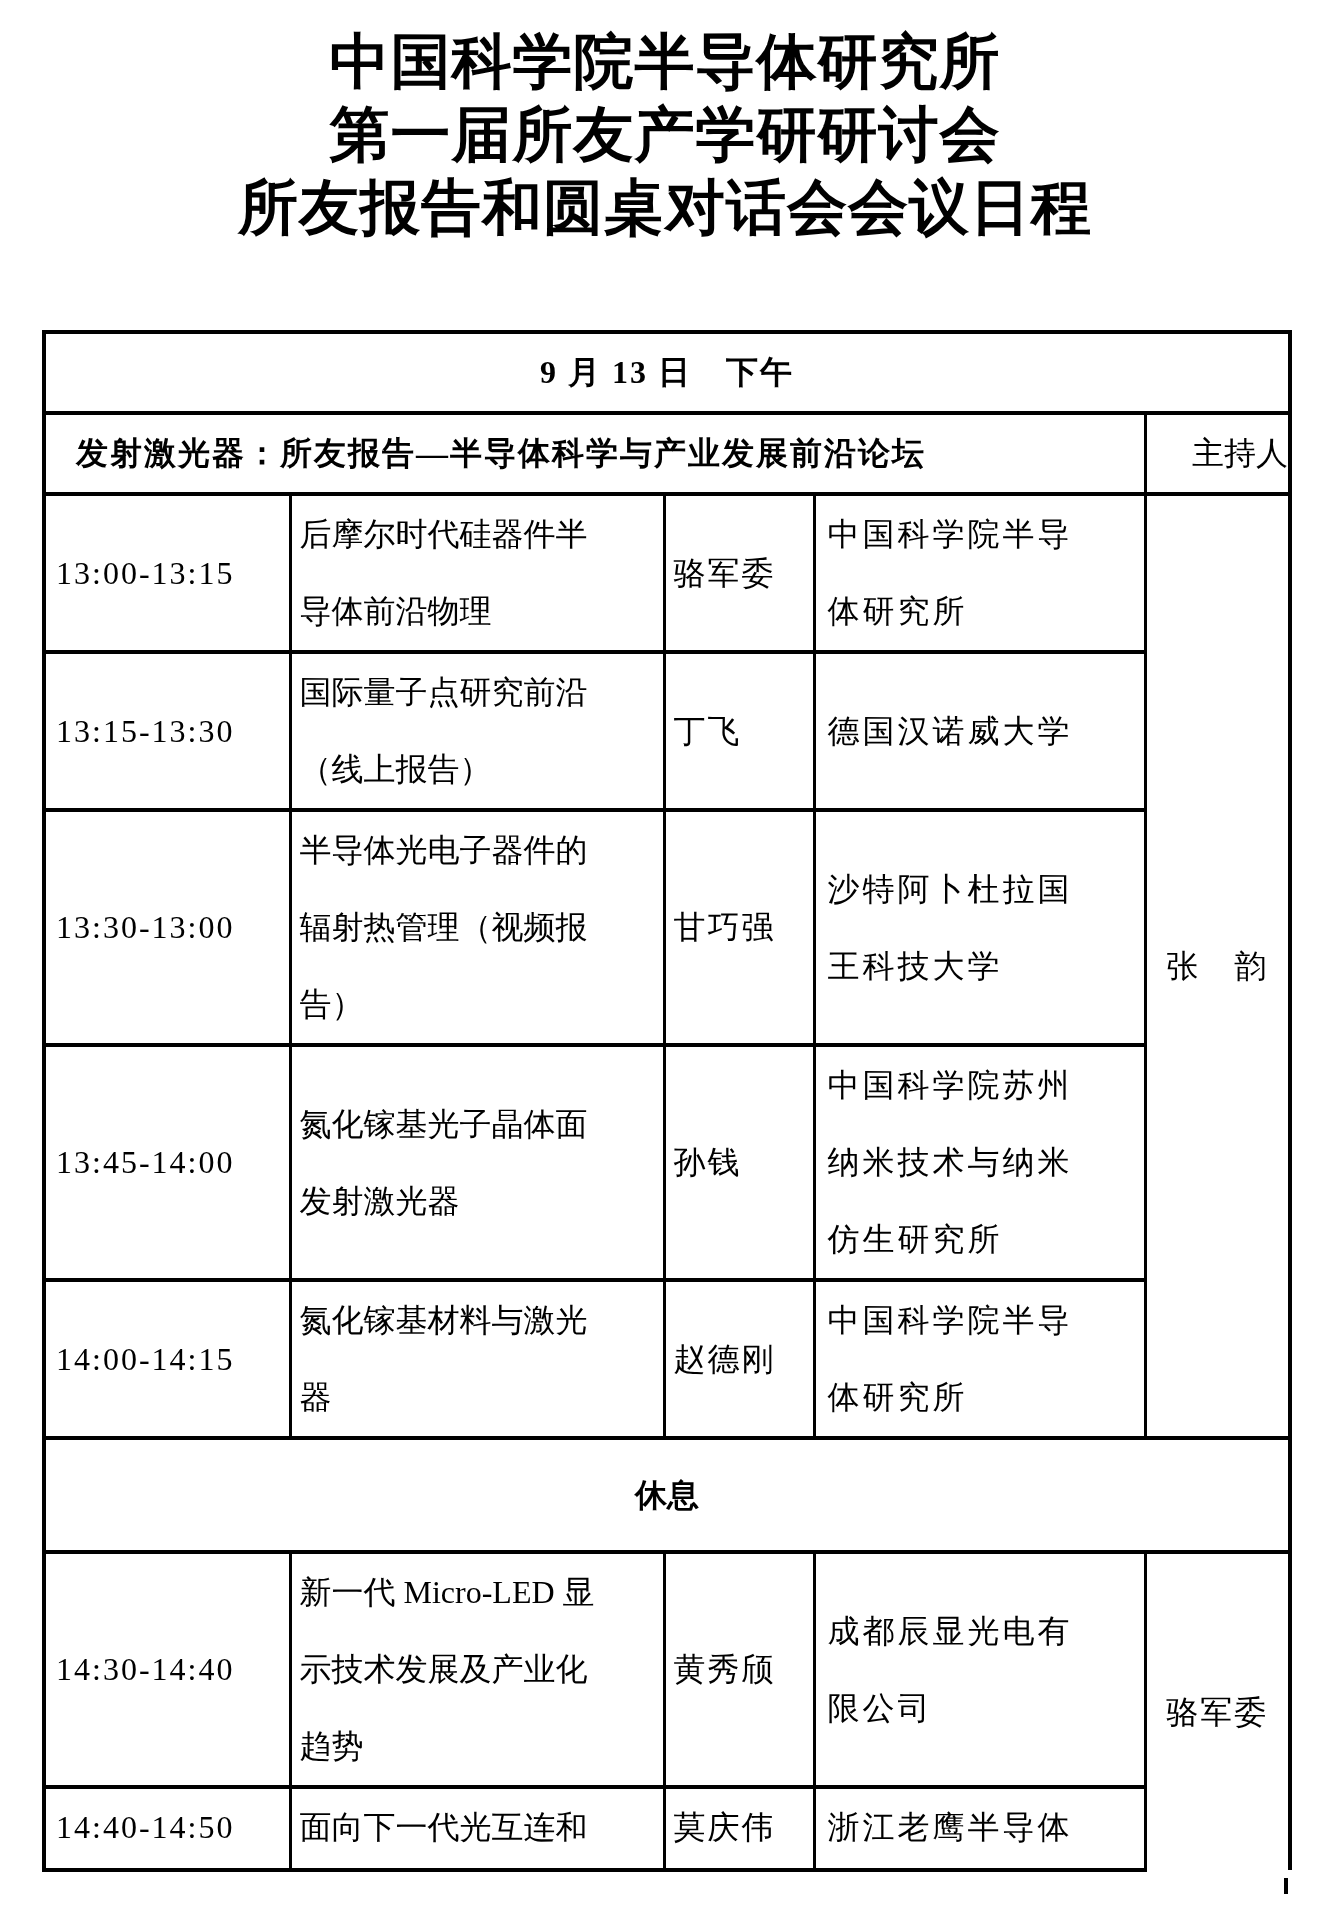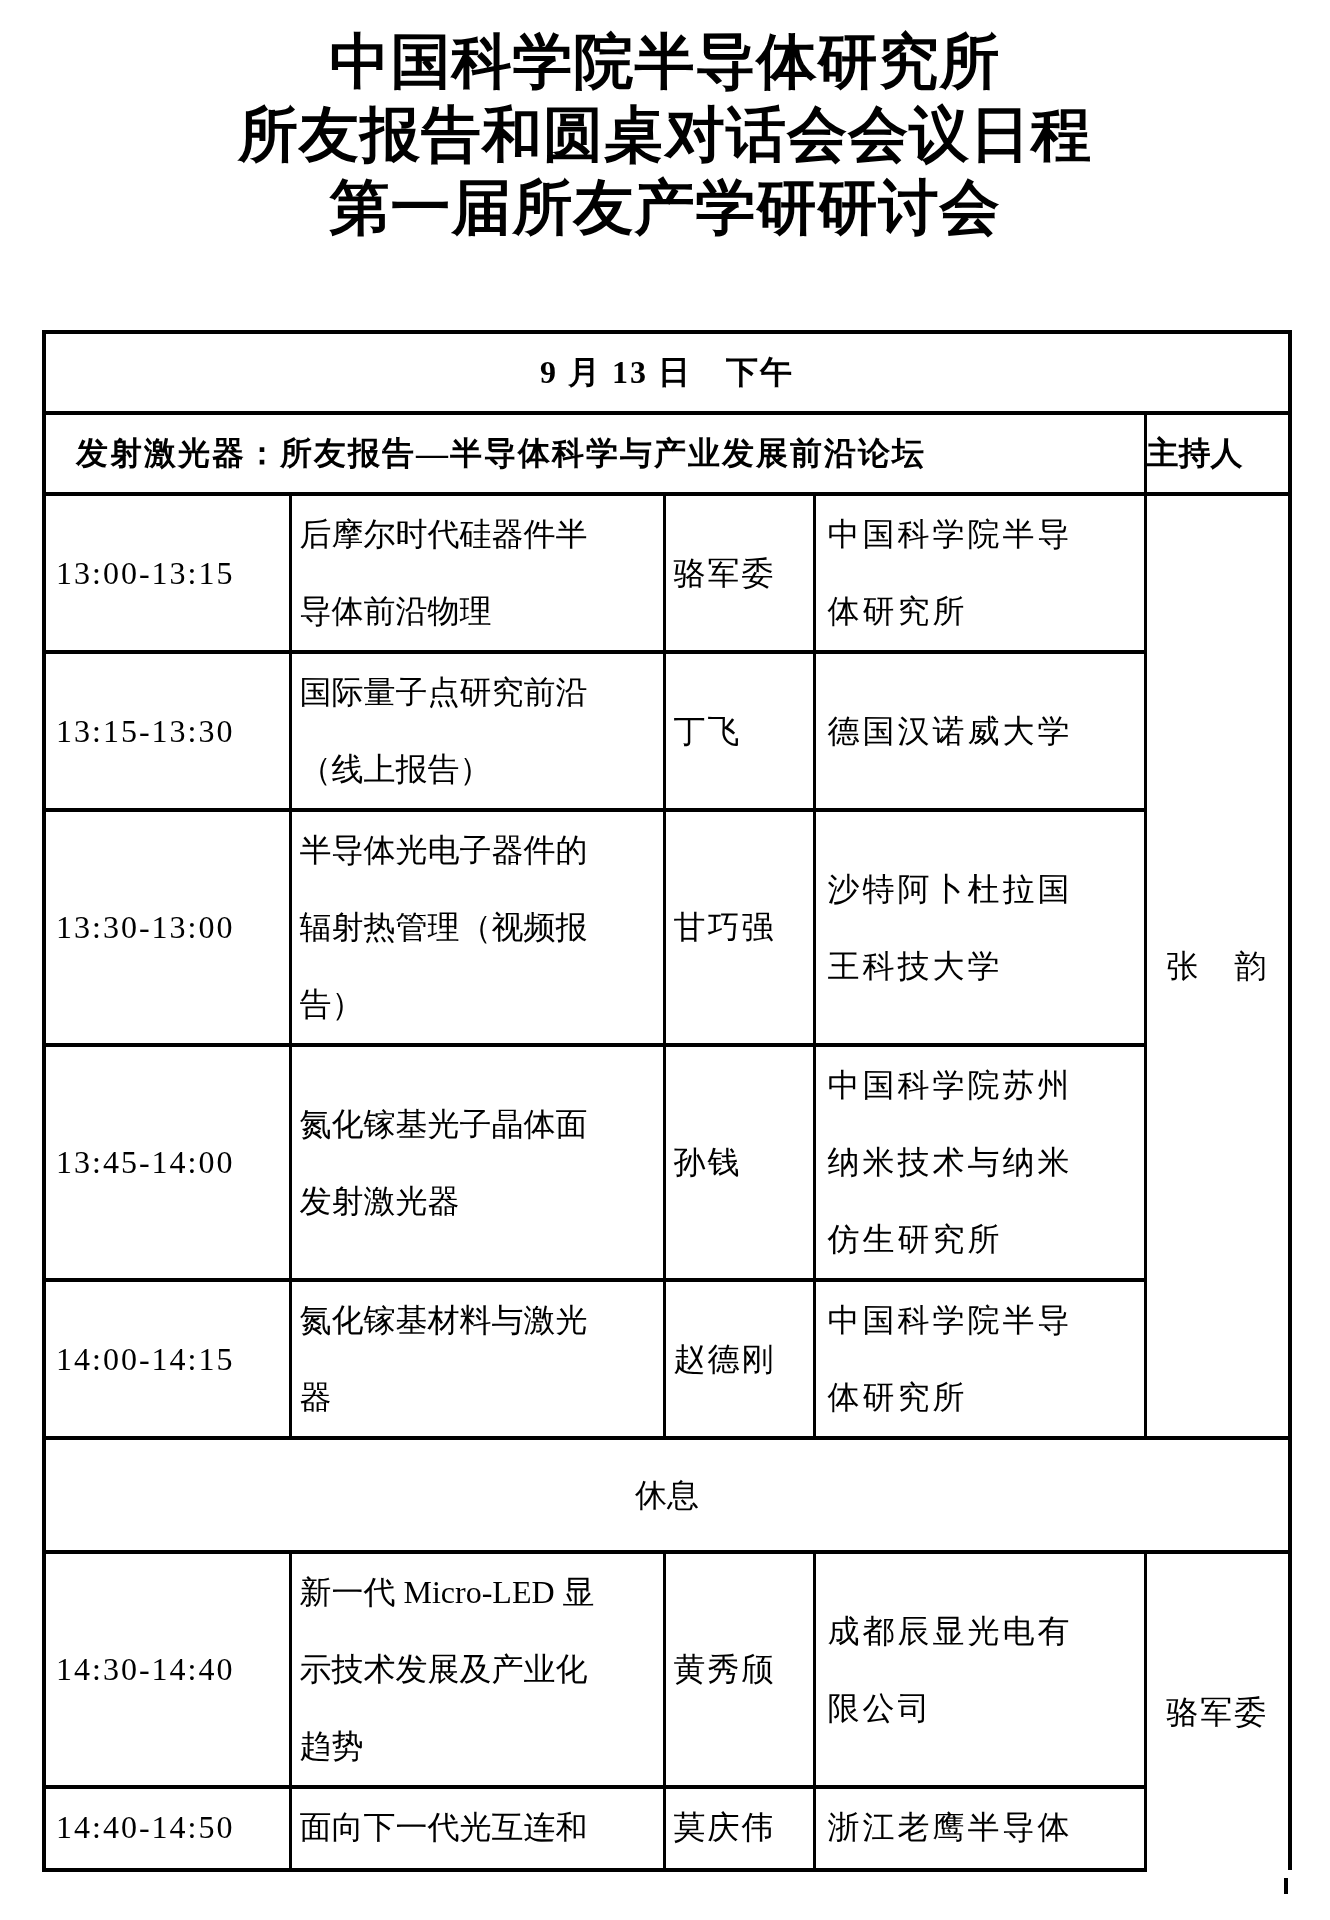--- a/index.html
+++ b/index.html
@@ -38,45 +38,45 @@
   .c-date{
     text-align:center;font-weight:bold;font-size:42px;line-height:70px;
     letter-spacing:2px;
   }
   .c-part{
     font-weight:bold;font-size:42px;line-height:74px;
     padding-left:30px !important;letter-spacing:2px;
     white-space:nowrap;
   }
   .c-hosthdr{
-    font-weight:bold;font-size:42px;line-height:74px;text-align:left;
+    font-weight:normal;font-size:42px;line-height:74px;text-align:right;
   }
   .c-time{padding-left:10px !important;letter-spacing:2px;white-space:nowrap;}
   .c-title{padding-left:8px !important;white-space:pre-line;}
   .c-speaker{padding-left:8px !important;letter-spacing:2px;}
   .c-affil{padding-left:12px !important;letter-spacing:3px;white-space:pre-line;}
   .c-host{text-align:center;letter-spacing:2px;border-bottom-width:4px;}
   .c-host.open-bottom{border-bottom:none;}
   .r-break td{
-    text-align:center;font-weight:normal;font-size:44px;line-height:77px;
+    text-align:center;font-weight:bold;font-size:44px;line-height:77px;
   }
   .r-cut td{vertical-align:bottom;padding-bottom:2px !important;}
   .right-stub{
     position:absolute;left:1284px;top:1878px;width:4px;height:16px;background:#000;
   }
 </style>
 </head>
 <body>
 
 <div class="page">
 
   <div class="doc-title">
     <div>中国科学院半导体研究所</div>
+    <div>第一届所友产学研研讨会</div>
     <div>所友报告和圆桌对话会会议日程</div>
-    <div>第一届所友产学研研讨会</div>
   </div>
 
   <table class="schedule">
     <colgroup>
       <col style="width:246px">
       <col style="width:374px">
       <col style="width:150px">
       <col style="width:331px">
       <col style="width:145px">
     </colgroup>

